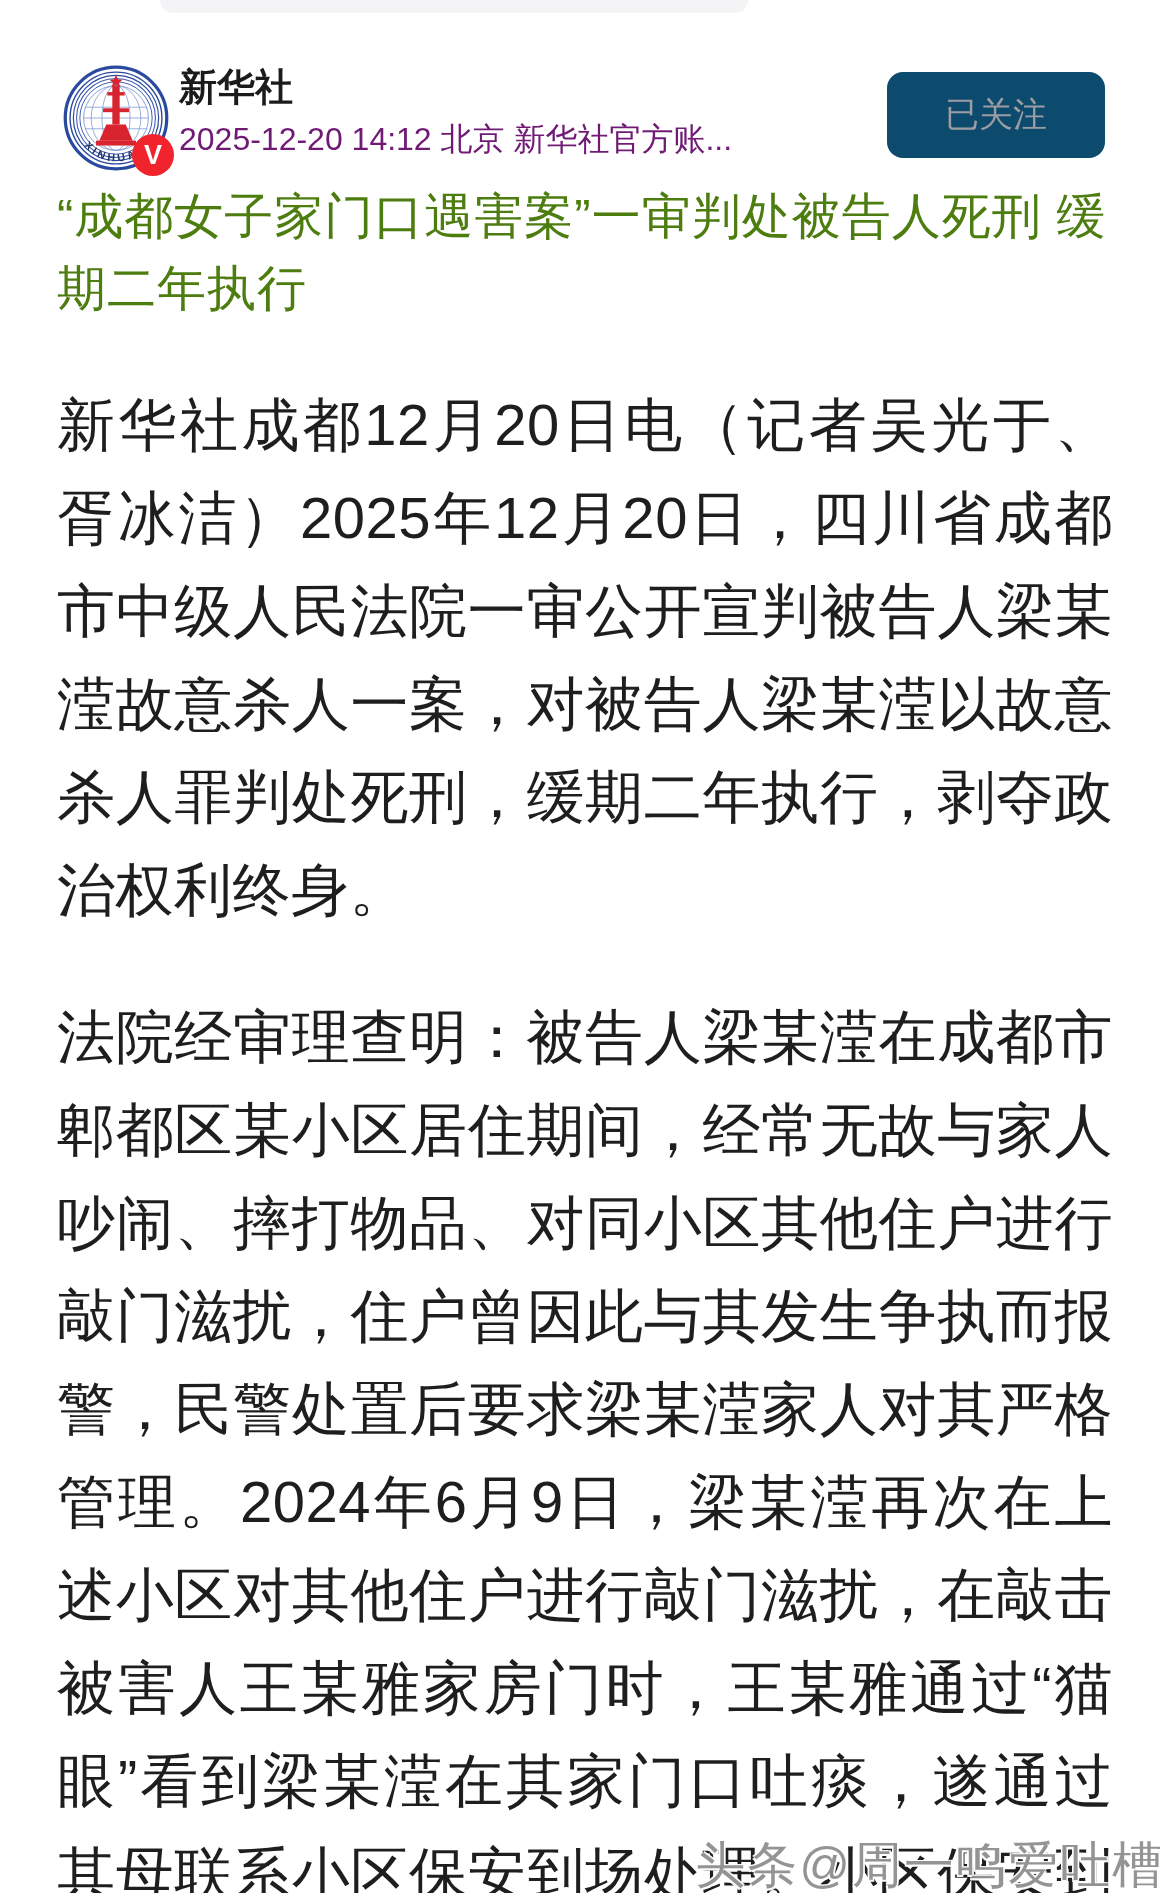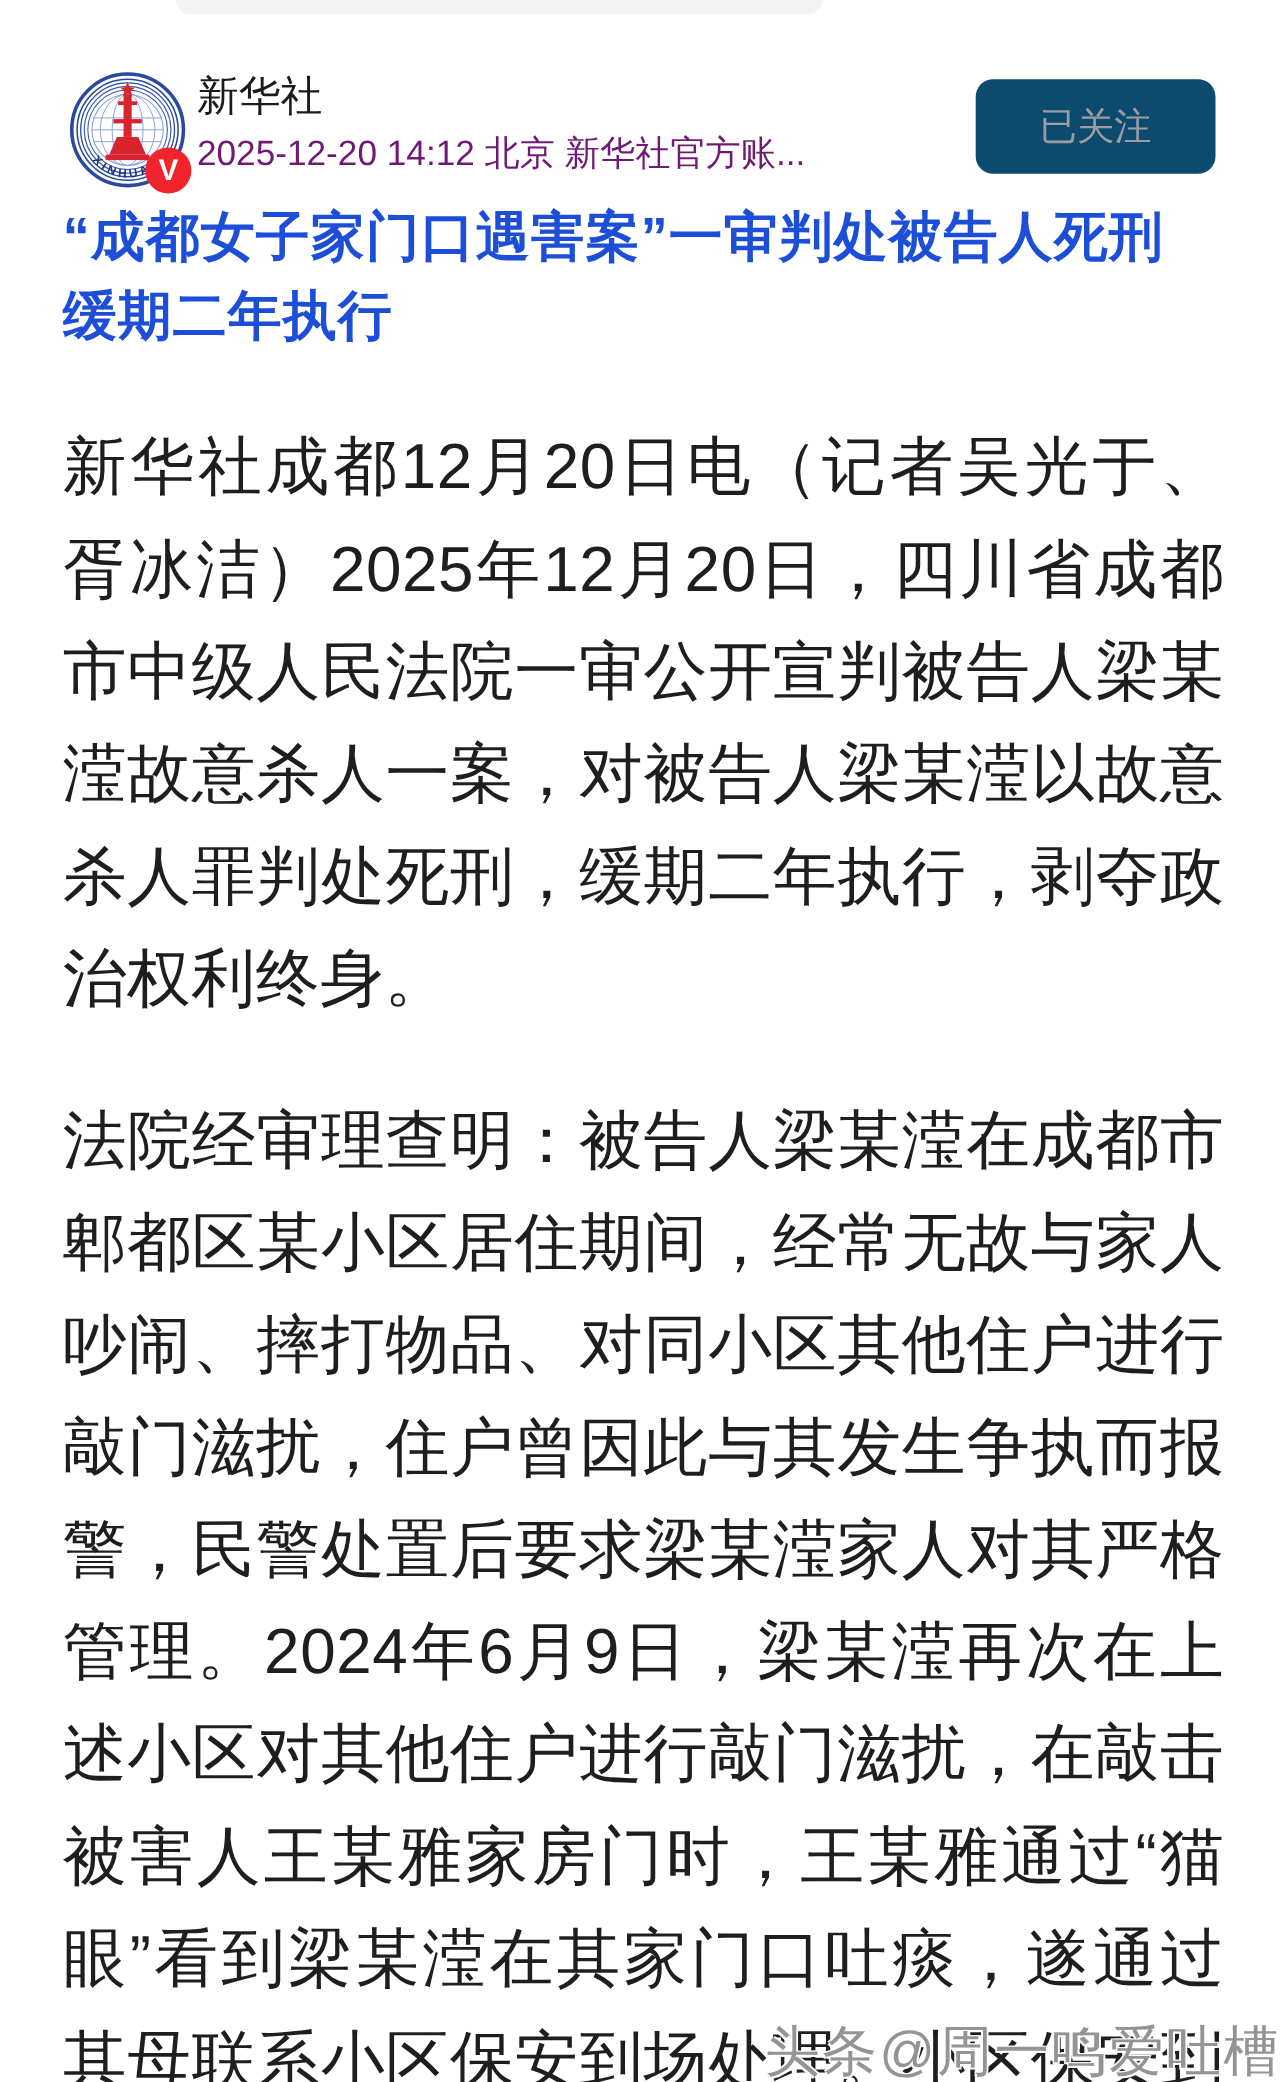--- a/index.html
+++ b/index.html
@@ -16,37 +16,37 @@
   .avatar{
     position:absolute;left:5px;top:4px;width:108px;height:108px;cursor:pointer;
   }
   .avatar svg{display:block;width:108px;height:108px;}
   .v-badge{
     position:absolute;right:-4px;bottom:-4px;width:42px;height:42px;border-radius:50%;
     background:#f1232c;color:#ffffff;font-weight:bold;font-size:27px;
     display:flex;align-items:center;justify-content:center;
   }
   .pub-name{
-    position:absolute;left:122px;top:2px;font-size:38px;font-weight:400;color:#1b1b1b;
+    position:absolute;left:122px;top:2px;font-size:38px;font-weight:700;color:#1b1b1b;
     white-space:nowrap;cursor:pointer;
   }
   .pub-meta{
     position:absolute;left:122px;top:58px;font-size:32px;color:#701a75;
     white-space:nowrap;max-width:710px;overflow:hidden;
   }
   .follow-btn{
     position:absolute;right:8px;top:12px;width:218px;height:86px;
     background:#0c4a6e;border:none;border-radius:16px;
     color:#9b9da2;font-size:34px;font-family:inherit;
     display:flex;align-items:center;justify-content:center;cursor:pointer;
   }
   .article{position:absolute;left:57px;right:57px;top:176px;}
   .article-title{
-    margin:4px 0 0;font-size:49px;line-height:72px;font-weight:700;
-    color:#1d4ed8;letter-spacing:1px;
+    margin:4px 0 0;font-size:49px;line-height:72px;font-weight:400;
+    color:#4d7c0f;letter-spacing:1px;
   }
   .article p{
     margin:54px 0 0;font-size:58px;line-height:93px;color:#1e1e1e;
     text-align:justify;letter-spacing:0.5px;
   }
   .redaction{
     display:inline-block;width:352px;height:50px;vertical-align:-6px;border-radius:3px;
     background:
       linear-gradient(to right, rgba(130,130,130,0) 0%, rgba(100,100,100,0.15) 35%, rgba(90,90,90,0.45) 80%, rgba(55,55,55,0.68) 100%),
       repeating-linear-gradient(to bottom, rgba(255,255,255,0) 0 5px, rgba(110,110,110,0.32) 5px 9px, rgba(255,255,255,0) 9px 13px);

